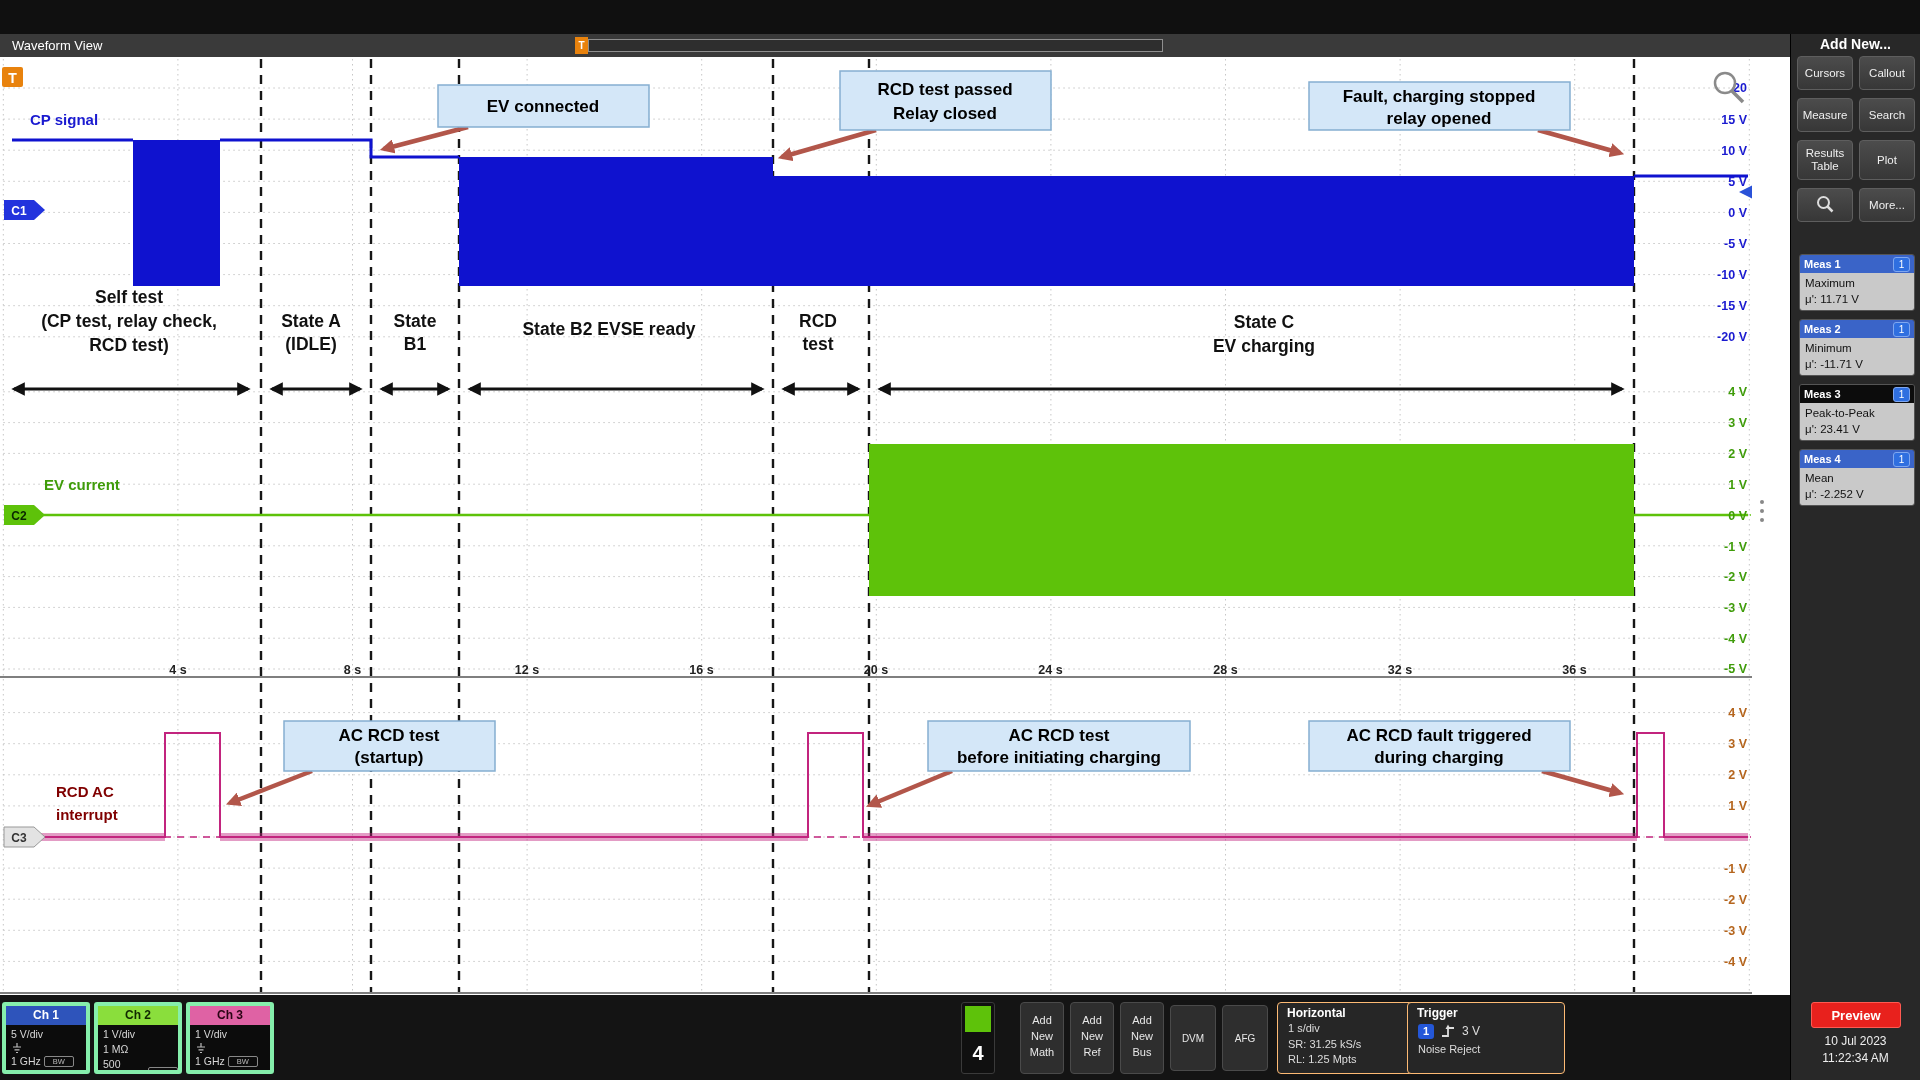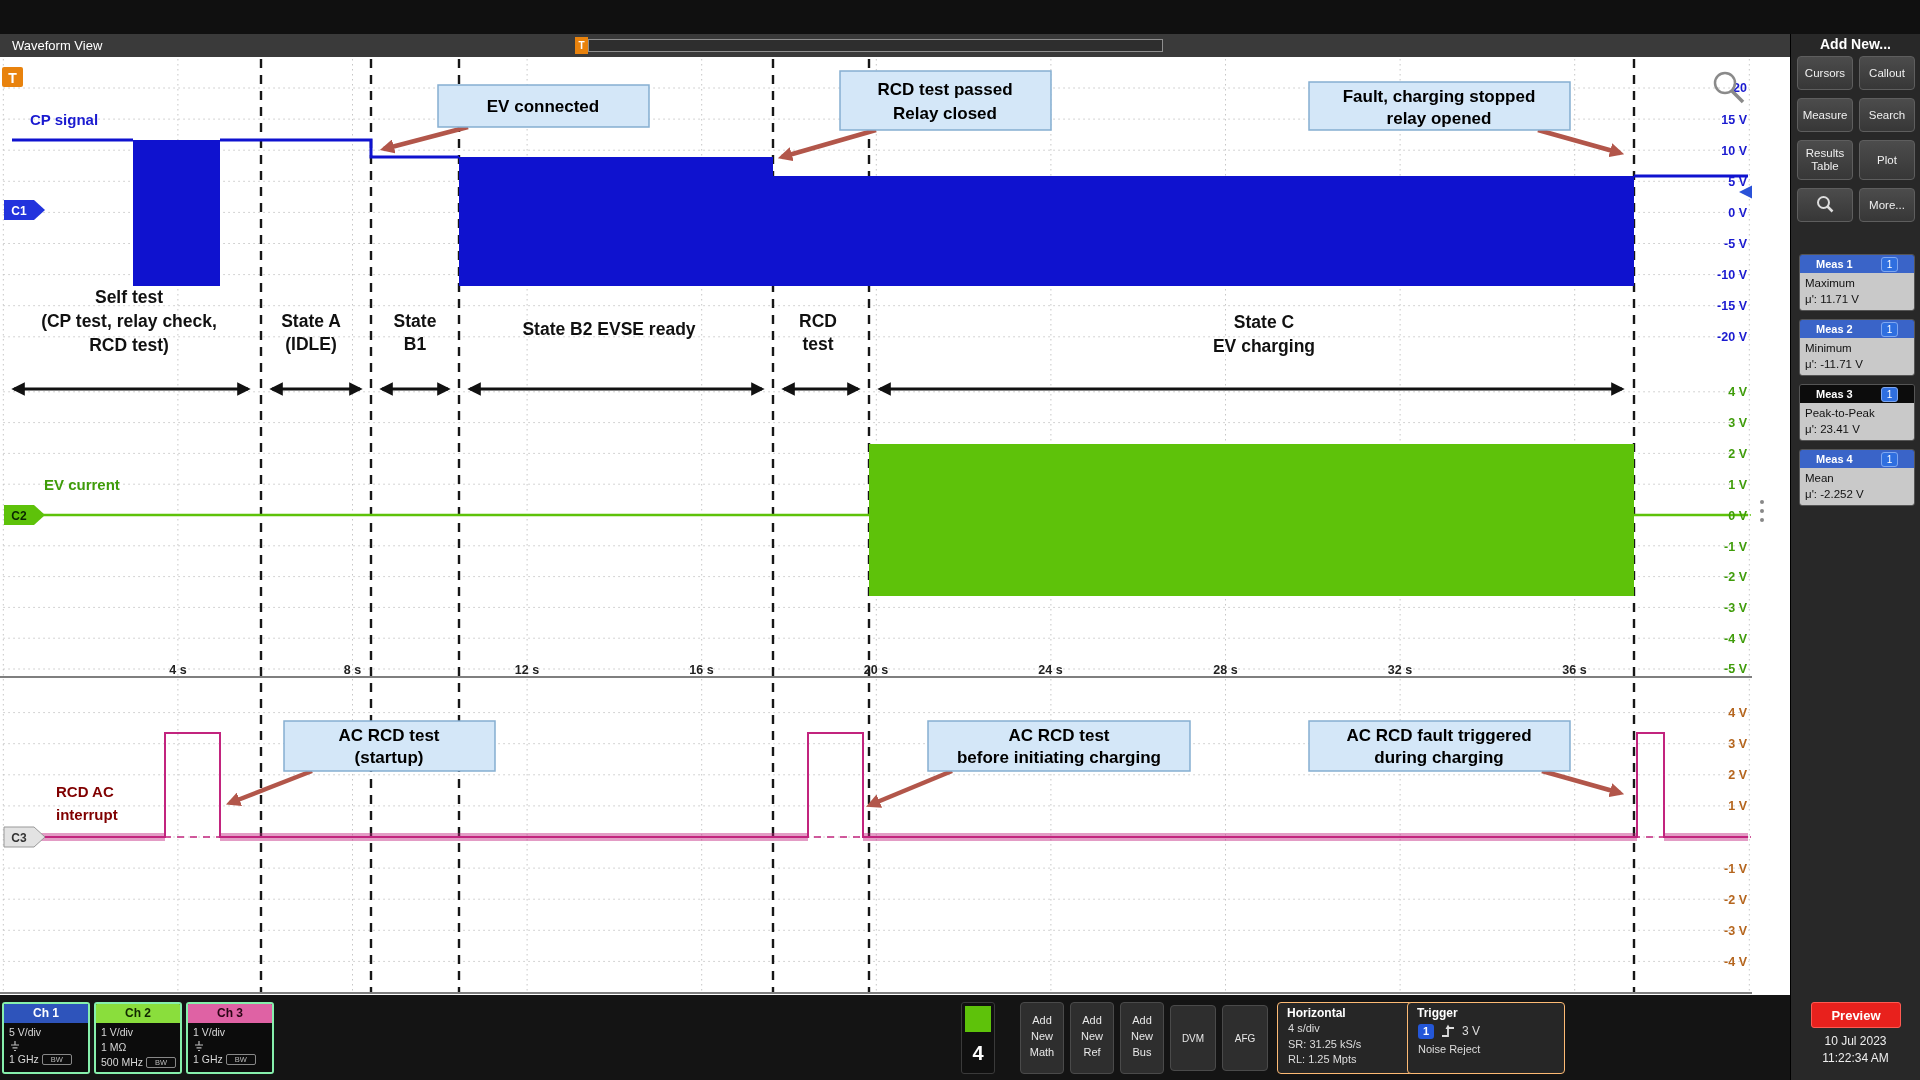--- a/index.html
+++ b/index.html
@@ -35,32 +35,32 @@
   .chname{font-weight:bold;font-size:15px;}
   .grip{position:absolute;left:1760px;top:500px;width:4px;height:4px;background:#888;border-radius:50%;box-shadow:0 9px 0 #888,0 18px 0 #888;}
 
   
   .right-panel{position:absolute;left:1790px;top:34px;width:130px;height:1046px;background:#282828;border-left:1px solid #000;box-sizing:border-box;}
   .rp-title{color:#fff;font-weight:bold;font-size:14px;text-align:center;padding-top:2px;}
   .rp-buttons{position:absolute;left:6px;top:22px;width:118px;}
   .pbtn{position:absolute;width:56px;height:34px;background:linear-gradient(#4c4c4c,#373737);border:1px solid #5e5e5e;border-radius:4px;color:#f0f0f0;font-size:11.5px;font-family:"Liberation Sans",sans-serif;padding:0 2px;cursor:pointer;}
   .pbtn.tall{height:40px;line-height:13px;}
   .meas{position:absolute;left:8px;width:114px;height:55px;border:1px solid #555;border-radius:3px;overflow:hidden;}
-  .meas-head{height:18px;background:#3a64c8;display:flex;justify-content:space-between;align-items:center;padding:0 16px;}
+  .meas-head{height:18px;background:#3a64c8;display:flex;justify-content:space-between;align-items:center;padding:0 4px;}
   .meas-head.dark{background:#0c0c0c;}
   .meas-name{color:#fff;font-size:11px;font-weight:bold;}
   .src-pill{min-width:15px;height:13px;background:#2f6fe0;border:1px solid #7fa7f0;border-radius:3px;color:#fff;font-size:10px;text-align:center;line-height:13px;}
   .meas-body{background:#c9c9c9;color:#111;font-size:11.5px;padding:2px 5px;line-height:16px;height:37px;box-sizing:border-box;}
   .preview-btn{position:absolute;left:20px;top:968px;width:90px;height:26px;background:#e8211d;border:1px solid #ff5a52;border-radius:3px;color:#fff;font-weight:bold;font-size:13px;font-family:"Liberation Sans",sans-serif;cursor:pointer;}
   .rp-date{position:absolute;left:0;top:1000px;width:100%;text-align:center;color:#eee;font-size:12px;}
   .rp-time{position:absolute;left:0;top:1017px;width:100%;text-align:center;color:#eee;font-size:12px;}
 
   
   .bottombar{position:absolute;left:0;top:995px;width:1790px;height:85px;background:#141414;}
-  .chbadge{position:absolute;top:7px;width:88px;height:72px;border-radius:3px;overflow:hidden;border:2px solid #86efac;box-sizing:border-box;cursor:pointer;}
+  .chbadge{position:absolute;top:7px;width:88px;height:72px;border-radius:3px;overflow:hidden;border:4px solid #86efac;box-sizing:border-box;cursor:pointer;}
   .chhead{height:19px;font-size:12px;font-weight:bold;text-align:center;line-height:19px;}
   .ch1h{background:#2e54bb;color:#fff;}
   .ch2h{background:#8ade3c;color:#102800;}
   .ch3h{background:#df62a4;color:#2a0414;}
   .chbody{background:#0c0c0c;height:53px;padding:2px 0 0 5px;}
   .chline{font-size:10.5px;color:#d8d8d8;line-height:15px;display:flex;align-items:center;gap:3px;}
   .bwchip{font-size:7.5px;border:1px solid #888;border-radius:2px;padding:0 8px;color:#bbb;line-height:9px;}
   .wavebox{position:absolute;left:961px;top:7px;width:34px;height:72px;background:#101010;border:1px solid #3a3a3a;border-radius:3px;box-sizing:border-box;}
   .wavebar{height:26px;margin:3px;background:#5ec20a;}
   .wavenum{color:#fff;font-size:20px;font-weight:bold;text-align:center;line-height:36px;}
@@ -447,21 +447,21 @@
         <div>New</div>
         <div>Bus</div>
     </div>
 
     <div class="sqbtn" style="left:1170px">DVM</div>
     <div class="sqbtn" style="left:1222px">AFG</div>
 
     <div class="cpanel" style="left:1277px;width:205px">
       <div class="ptitle">Horizontal</div>
       <div class="prow">
-          <span>4 s/div</span>
+          <span>1 s/div</span>
           <span>40 s</span>
         </div>
       <div class="prow">
           <span>SR: 31.25 kS/s</span>
           <span>32 μs/pt</span>
         </div>
       <div class="prow">
           <span>RL: 1.25 Mpts</span>
           <span><i class="ubadge">U</i><span>0%</span></span>
         </div>

